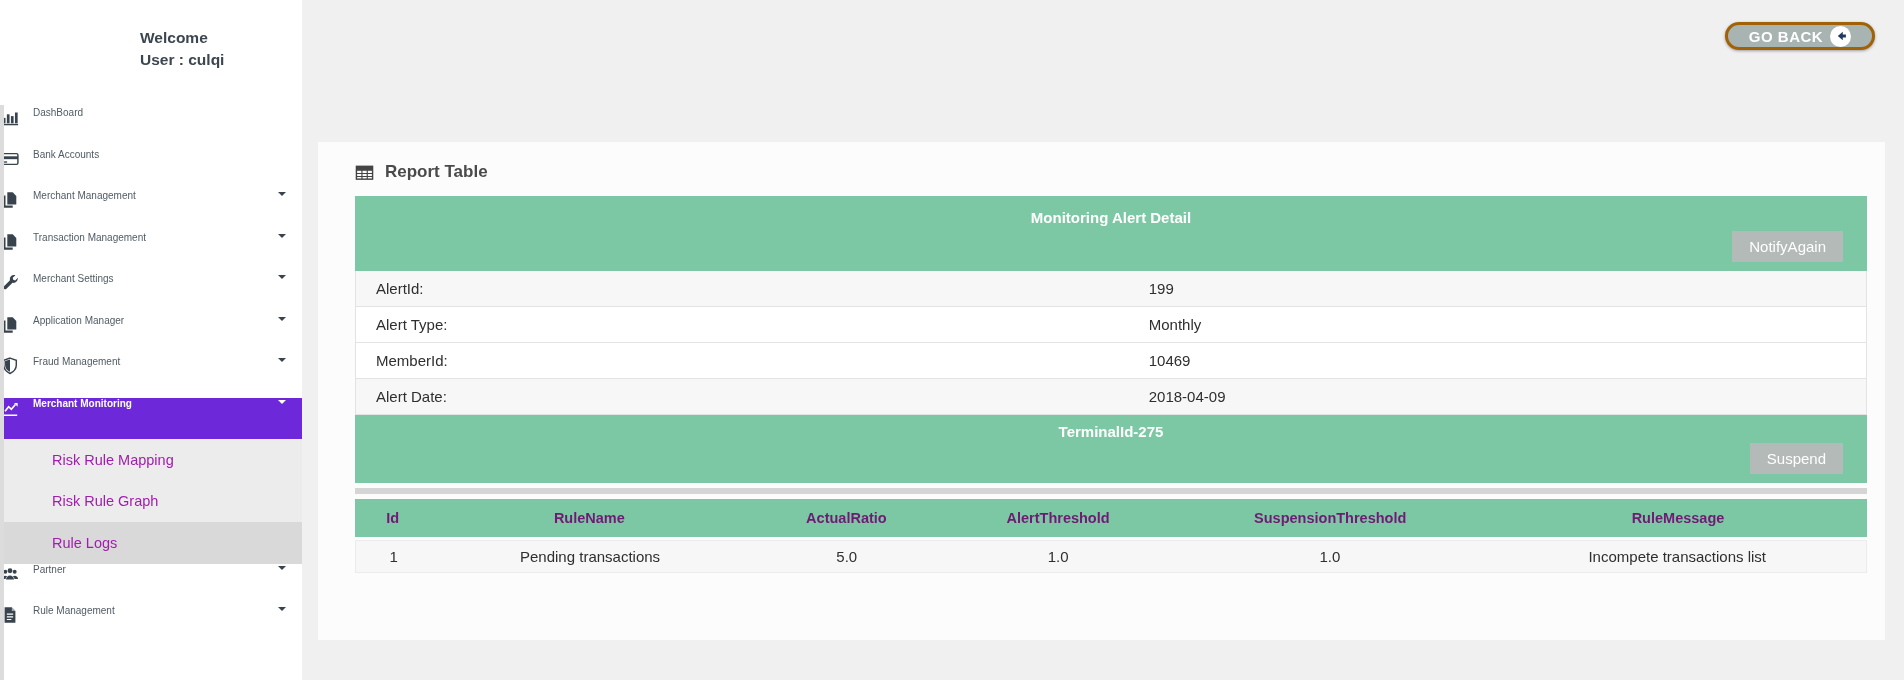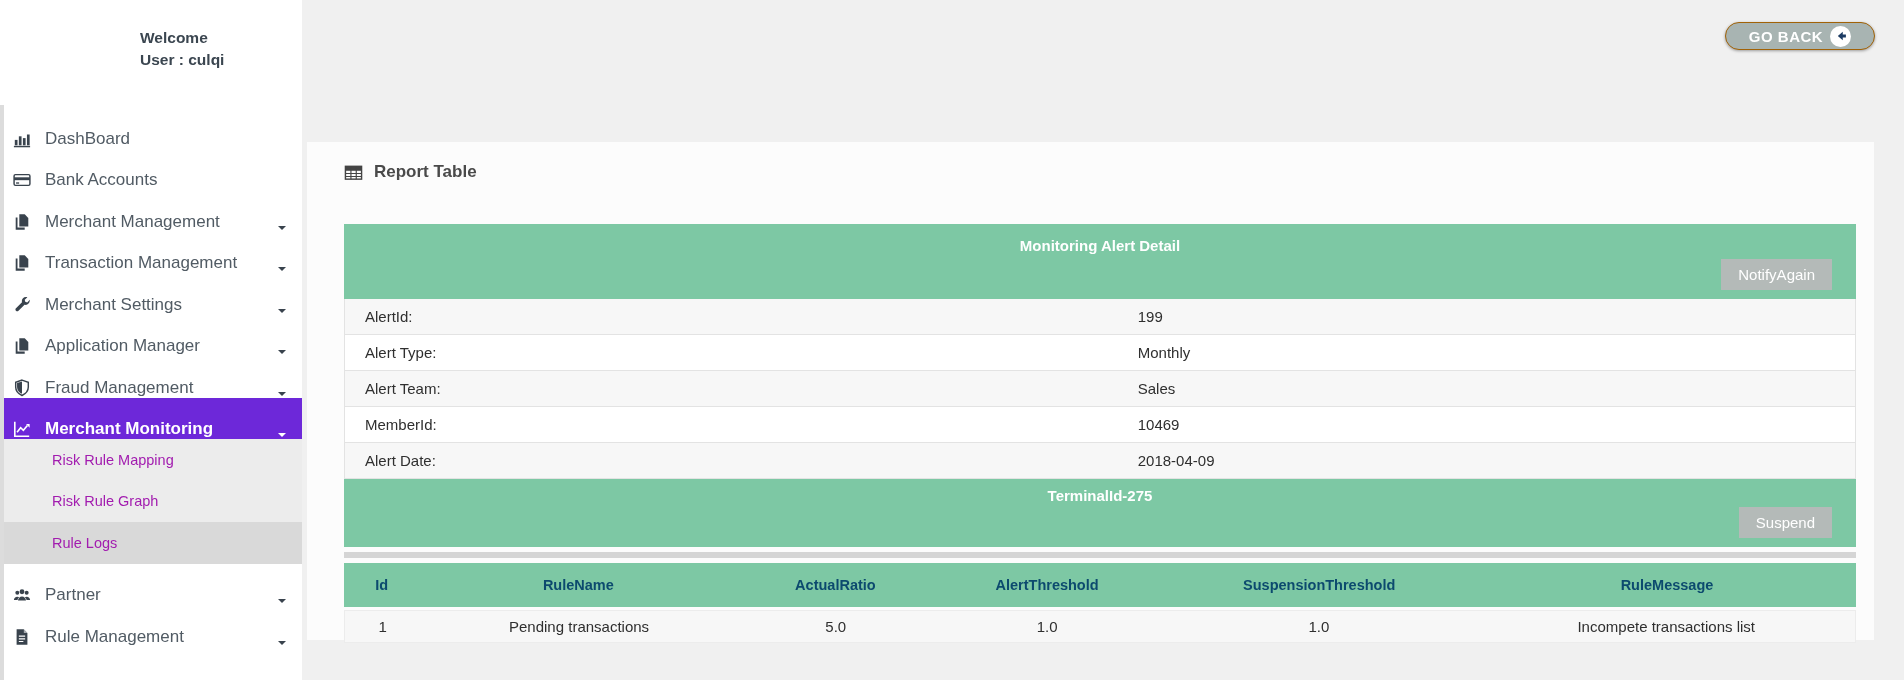--- a/index.html
+++ b/index.html
@@ -4,59 +4,59 @@
 <style>
   * { margin:0; padding:0; box-sizing:border-box; }
   html,body { width:1904px; height:680px; overflow:hidden; }
   body { font-family:"Liberation Sans", sans-serif; background:#f0f0f0; position:relative; color:#333; }
 
   
   .sidebar { position:absolute; left:0; top:0; width:302px; height:680px; background:#ffffff; z-index:2; }
   .welcome { padding:27px 0 0 140px; font-weight:700; font-size:15.5px; line-height:22px; color:#3b4650; }
   .scroll-track { position:absolute; left:0; top:105px; width:4px; height:575px; background:#dcdcdc; }
   .menu { margin-top:36px; }
-  .menu-item { height:41.5px; display:flex; align-items:flex-end; padding:0 16px 0 12px; color:#515b64; font-size:17px; cursor:pointer; }
+  .menu-item { height:41.5px; display:flex; align-items:flex-start; padding:0 16px 0 0; color:#515b64; font-size:10px; cursor:pointer; }
   .menu-item .micon { width:20px; height:20px; margin-right:13px; color:#39434d; flex:none; display:flex; align-items:center; justify-content:center; }
   .menu-item .mlabel { white-space:nowrap; }
   .caret { margin-left:auto; width:0; height:0; border:4.5px solid transparent; border-top-color:#39434d; transform:translateY(2px); }
   .menu-item.active { background:#6d28d9; color:#fff; font-weight:700; }
   .menu-item.active .micon { color:#fff; }
   .menu-item.active .caret { border-top-color:#fff; }
   .submenu { background:#ececec; }
   .submenu-item { height:41.5px; display:flex; align-items:center; padding-left:52px; font-size:14.5px; color:#a21caf; cursor:pointer; }
   .submenu-item.selected { background:#d9d9d9; }
 
   
   .main { position:absolute; left:302px; top:0; width:1602px; height:680px; }
   .go-back { position:absolute; top:22px; right:29px; width:150px; height:28px; border-radius:14px;
-             background:#a8b4b2; border:1px solid #a16207; box-shadow:0 1px 3px rgba(0,0,0,.35);
+             background:#a8b4b2; border:3px solid #a16207; box-shadow:0 1px 3px rgba(0,0,0,.35);
              color:#fff; font-family:"Liberation Sans", sans-serif; font-weight:700; font-size:15px; letter-spacing:.5px;
              display:flex; align-items:center; justify-content:center; gap:7px; cursor:pointer; }
   .go-back .circle { width:21px; height:21px; border-radius:50%; background:#fff; display:flex; align-items:center; justify-content:center; flex:none; }
 
-  .card { position:absolute; left:5px; top:142px; width:1567px; height:498px; background:#fcfcfc; padding:12px 18px 0 37px; }
+  .card { position:absolute; left:16px; top:142px; width:1567px; height:498px; background:#fcfcfc; padding:12px 18px 0 37px; }
   .card-title { display:flex; align-items:center; gap:11px; height:36px; color:#4a4a4a; font-size:17px; font-weight:700; }
   .card-title .ticon { color:#444; display:flex; }
 
-  .green-header { position:relative; background:#7dc8a4; color:#fff; margin-top:34px; }
+  .green-header { position:relative; background:#7dc8a4; color:#fff; margin-top:6px; }
   .green-header .ph-title { text-align:center; font-weight:700; font-size:15px; padding-top:13px; }
   .green-header.h1 { height:75px; }
   .green-header.h2 { height:68px; margin-top:0; }
   .green-header.h2 .ph-title { padding-top:8px; }
   .btn-gray { position:absolute; right:24px; bottom:9px; background:#b4bab8; color:#fff; border:none;
               font-family:"Liberation Sans", sans-serif; font-size:15px; padding:7px 17px; cursor:pointer; }
 
   .detail-row { display:flex; align-items:center; height:36px; border:1px solid #e3e3e3; border-top:none; font-size:15px; color:#2f2f2f; background:#fff; }
   .detail-row.odd { background:#f7f7f7; }
   .detail-label { width:52.5%; padding-left:20px; }
   .detail-value { flex:1; }
 
   .gray-strip { height:6px; background:#d5d5d5; margin-top:5px; }
-  .rules-header { display:flex; align-items:center; background:#7dc8a4; height:44px; margin-top:5px;
-                  color:#0c4a6e; font-weight:700; font-size:14.5px; text-align:center; }
+  .rules-header { display:flex; align-items:center; background:#7dc8a4; height:38px; margin-top:5px;
+                  color:#701a75; font-weight:700; font-size:14.5px; text-align:center; }
   .rules-row { display:flex; align-items:center; height:33px; margin-top:3px; background:#f7f7f7;
                border:1px solid #ececec; font-size:15px; color:#2f2f2f; text-align:center; }
   .c0{width:5%} .c1{width:21%} .c2{width:13%} .c3{width:15%} .c4{width:21%} .c5{width:25%}
 </style>
 </head>
 <body>
 
 <aside class="sidebar">
   <div class="welcome">
     <div>Welcome</div>
@@ -229,24 +229,20 @@
 
     <div>
       <div class="detail-row odd">
         <div class="detail-label">AlertId:</div>
         <div class="detail-value">199</div>
       </div>
       <div class="detail-row">
         <div class="detail-label">Alert Type:</div>
         <div class="detail-value">Monthly</div>
       </div>
-      <div class="detail-row odd">
-        <div class="detail-label">Alert Team:</div>
-        <div class="detail-value">Sales</div>
-      </div>
       <div class="detail-row">
         <div class="detail-label">MemberId:</div>
         <div class="detail-value">10469</div>
       </div>
       <div class="detail-row odd">
         <div class="detail-label">Alert Date:</div>
         <div class="detail-value">2018-04-09</div>
       </div>
     </div>
 

